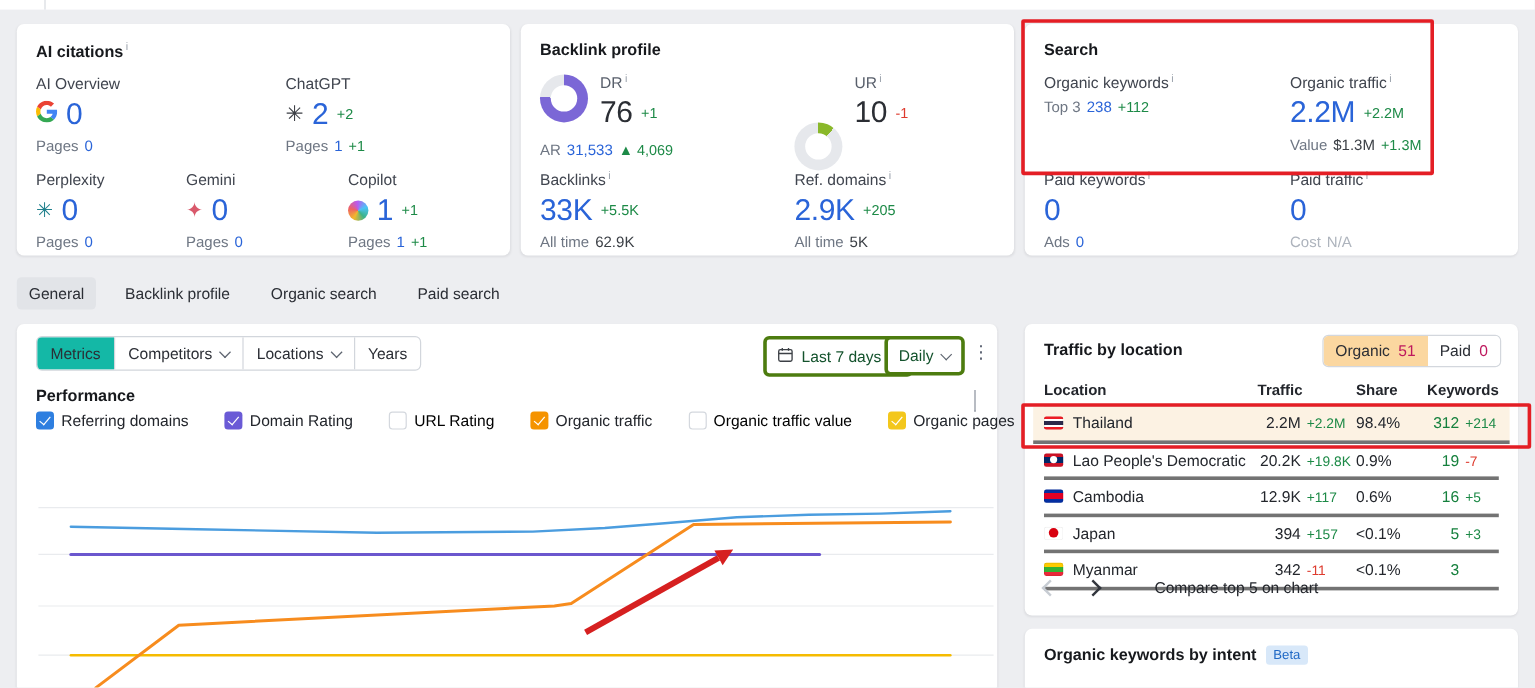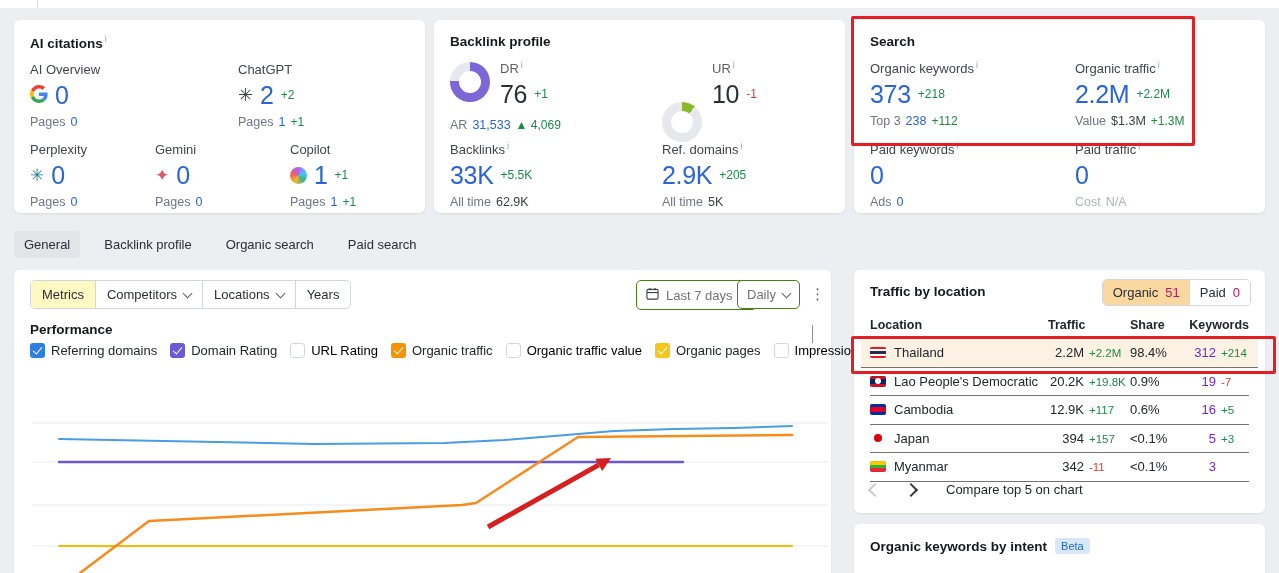--- a/index.html
+++ b/index.html
@@ -42,50 +42,50 @@
 
   
   .tabs{position:absolute;left:14px;top:231px;display:flex;gap:14px;align-items:center;}
   .tab{font-size:13px;color:#2b2e35;padding:6px 10px;border-radius:4px;cursor:pointer;white-space:nowrap;}
   .tab.active{background:#e2e4e8;}
 
   
   .seg-group{position:absolute;left:16px;top:10px;display:flex;border:1px solid #d2d6dc;border-radius:5px;overflow:hidden;background:#fff;}
   .seg{display:flex;align-items:center;gap:7px;padding:6px 11px;font-size:13px;color:#2b2e35;border-left:1px solid #d2d6dc;white-space:nowrap;}
   .seg:first-child{border-left:none;}
-  .seg.active{background:#fef9c3;}
-  .btn{position:absolute;display:flex;align-items:center;gap:7px;border:1px solid #4d7c0f;border-radius:5px;background:#fff;padding:6px 9px;font-size:13px;color:#737373;box-sizing:border-box;white-space:nowrap;}
+  .seg.active{background:#14b8a6;}
+  .btn{position:absolute;display:flex;align-items:center;gap:7px;border:3px solid #4d7c0f;border-radius:5px;background:#fff;padding:6px 9px;font-size:13px;color:#14532d;box-sizing:border-box;white-space:nowrap;}
   .chev{width:6px;height:6px;border-right:1.4px solid #5d646f;border-bottom:1.4px solid #5d646f;transform:rotate(45deg);margin-top:-3px;flex:none;}
   .chev-up{width:7px;height:7px;border-right:1.6px solid #8a919c;border-bottom:1.6px solid #8a919c;transform:rotate(-135deg);}
   .kebab{position:absolute;font-size:15px;color:#596070;letter-spacing:0;line-height:1;}
 
   .perf-title{position:absolute;left:16px;top:52px;font-size:13.5px;font-weight:bold;color:#17191d;}
-  .cb-row{position:absolute;left:16px;display:flex;gap:13px;align-items:center;}
+  .cb-row{position:absolute;left:16px;display:flex;gap:30px;align-items:center;}
   .cb-item{display:flex;align-items:center;gap:6px;font-size:13px;color:#23262c;white-space:nowrap;}
   .cb-item.off{color:#000000;}
   .cb{width:15px;height:15px;border-radius:3px;border:1px solid #d4d8de;background:#fff;box-sizing:border-box;position:relative;flex:none;}
   .cb.on{border:none;}
   .cb.on::after{content:"";position:absolute;left:5px;top:2px;width:4px;height:8px;border-right:1.8px solid #fff;border-bottom:1.8px solid #fff;transform:rotate(40deg);}
 
   
   .toggle{position:absolute;right:14px;top:9px;display:flex;border:1px solid #d3d7dd;border-radius:5px;overflow:hidden;}
   .toggle .tseg{display:flex;gap:7px;align-items:center;padding:5px 10px;font-size:13px;color:#2b2e35;background:#fff;}
   .toggle .tseg.active{background:#fbd7a0;}
   .toggle .cnt{color:#be185d;}
   .loc-table{position:absolute;left:16px;right:16px;top:42px;}
-  .loc-row{display:grid;grid-template-columns:170px 90px 50px 69px;align-items:center;height:27.5px;font-size:13px;border-bottom:1px solid #737373;}
+  .loc-row{display:grid;grid-template-columns:170px 90px 50px 69px;align-items:center;height:27.5px;font-size:13px;border-bottom:3px solid #737373;}
   .loc-row.hdr{font-weight:bold;font-size:12.5px;height:26px;border-bottom:1px solid #dfe2e6;color:#23262c;}
   .loc-row.hl{background:#fcf2e3;margin:0 -9px;padding:0 9px;}
   .cell-name{display:flex;align-items:center;gap:8px;overflow:hidden;white-space:nowrap;}
   .cell-traffic{display:flex;align-items:baseline;}
   .cell-traffic .tv{width:44px;text-align:right;}
   .cell-traffic .chg{margin-left:5px;font-size:11.5px;}
   .cell-share{text-align:left;}
   .cell-kw{display:flex;align-items:baseline;justify-content:flex-end;}
-  .cell-kw .kv{color:#6d28d9;text-align:center;}
+  .cell-kw .kv{color:#15803d;text-align:center;}
   .cell-kw .chg{width:28px;margin-left:5px;font-size:11.5px;}
   .hdr .h-traffic{padding-left:8px;}
   .hdr .h-share{text-align:left;}
   .hdr .h-kw{text-align:right;}
   .flag{width:16px;height:11px;border-radius:2px;flex:none;position:relative;box-shadow:inset 0 0 0 .5px rgba(0,0,0,.12);}
   .flag-thailand{background:linear-gradient(180deg,#ed1c24 0 16%,#fff 16% 34%,#2d2a4a 34% 66%,#fff 66% 84%,#ed1c24 84%);}
   .flag-laos{background:linear-gradient(180deg,#ce1126 0 25%,#002868 25% 75%,#ce1126 75%);}
   .flag-laos::after{content:"";position:absolute;left:5px;top:2.5px;width:6px;height:6px;border-radius:50%;background:#fff;}
   .flag-cambodia{background:linear-gradient(180deg,#032ea1 0 27%,#e00025 27% 73%,#032ea1 73%);}
   .flag-japan{background:#fff;box-shadow:inset 0 0 0 .5px rgba(0,0,0,.08);}
@@ -236,24 +236,20 @@
         <span class="v-dark">5K</span>
       </div>
   </div>
 </div>
 
 <div class="card" id="card-search">
   <div class="card-title">Search</div>
 
   <div class="abs" style="left:16px;top:40px">
     <div class="metric-label"><span>Organic keywords</span><sup class="info">i</sup></div>
-    <div class="mv-row">
-        <span class="mv blue">373</span>
-        <span class="chg">+218</span>
-      </div>
     <div class="sub-row">
         <span>Top 3</span>
         <span class="v-blue">238</span>
         <span class="chg">+112</span>
       </div>
   </div>
 
   <div class="abs" style="left:221px;top:40px">
     <div class="metric-label"><span>Organic traffic</span><sup class="info">i</sup></div>
     <div class="mv-row">
@@ -482,21 +478,21 @@
       <div class="cell-kw">
           <span class="kv">3</span>
           <span class="chg"></span>
         </div>
     </div>
   </div>
 
   <div class="loc-footer">
     <span class="pg-chev pg-left"></span>
     <span class="pg-chev pg-right"></span>
-    <span style="margin-left:4px">Compare top 5 on chart</span>
+    <span style="margin-left:20px">Compare top 5 on chart</span>
   </div>
 </div>
 
 <div class="card" id="card-intent">
   <div class="card-title">
     <span>Organic keywords by intent</span><span class="badge-beta">Beta</span>
   </div>
 </div>
 
 <div class="redbox" id="redbox-search"></div>

